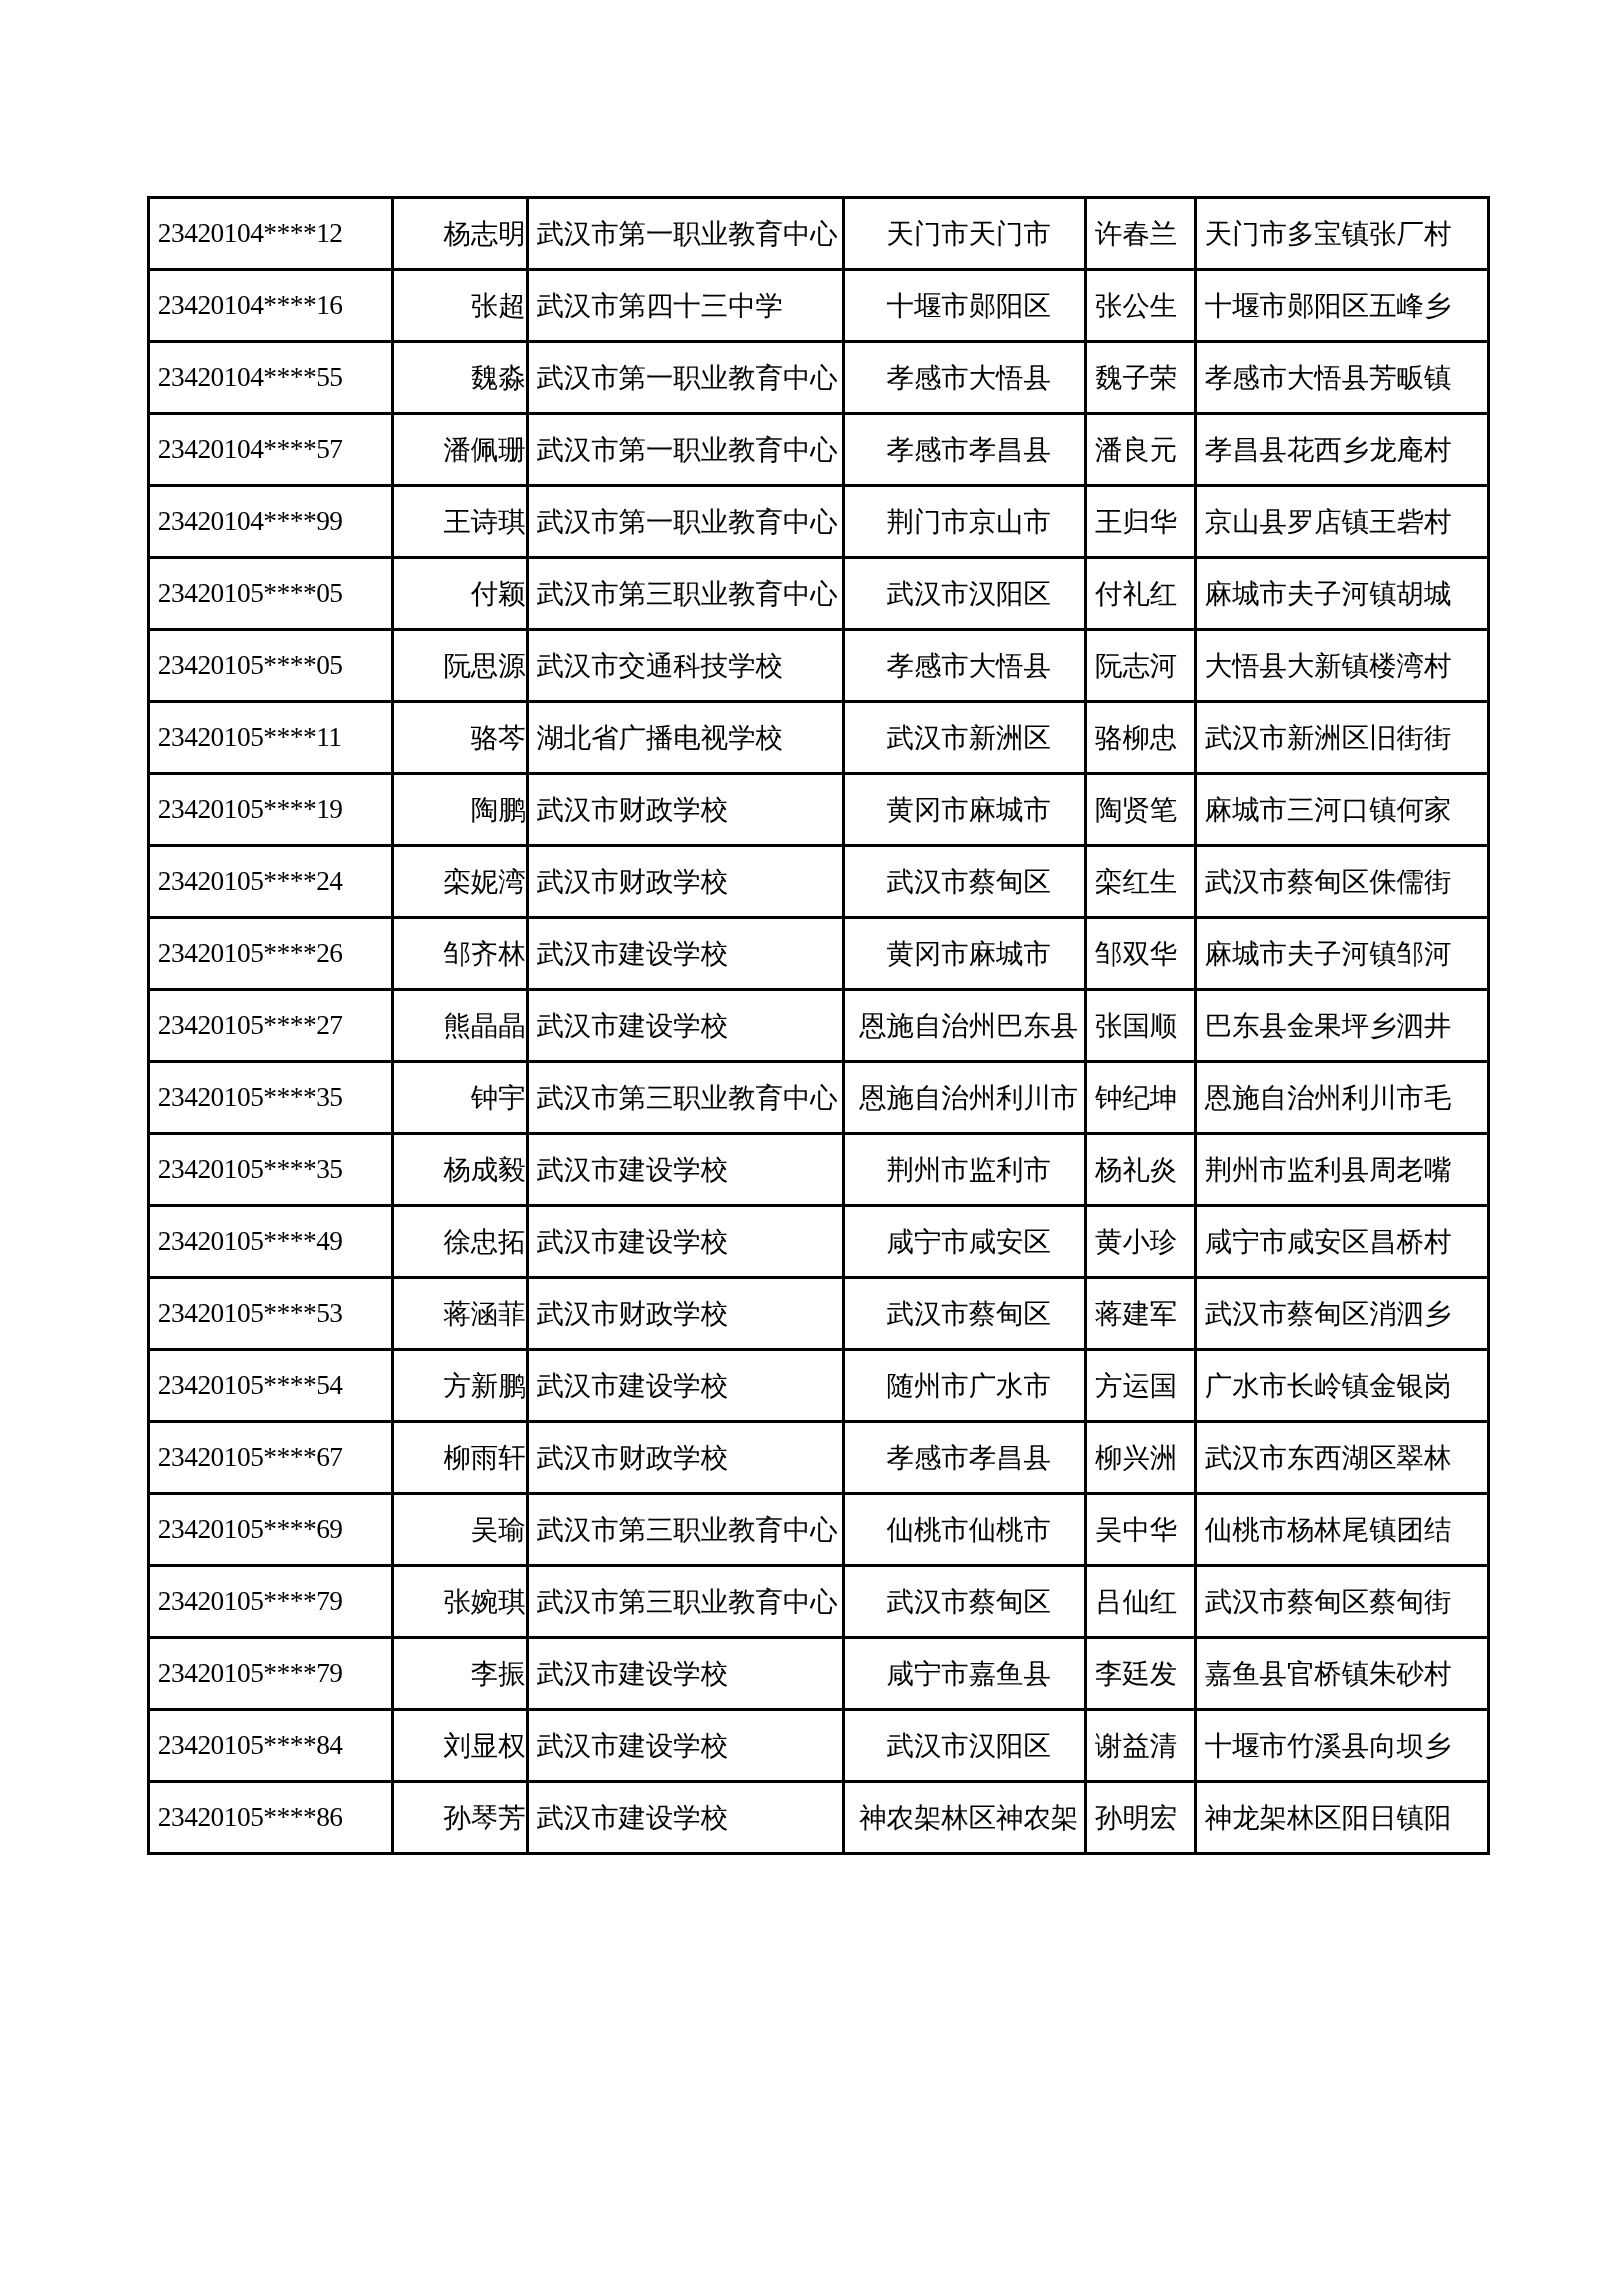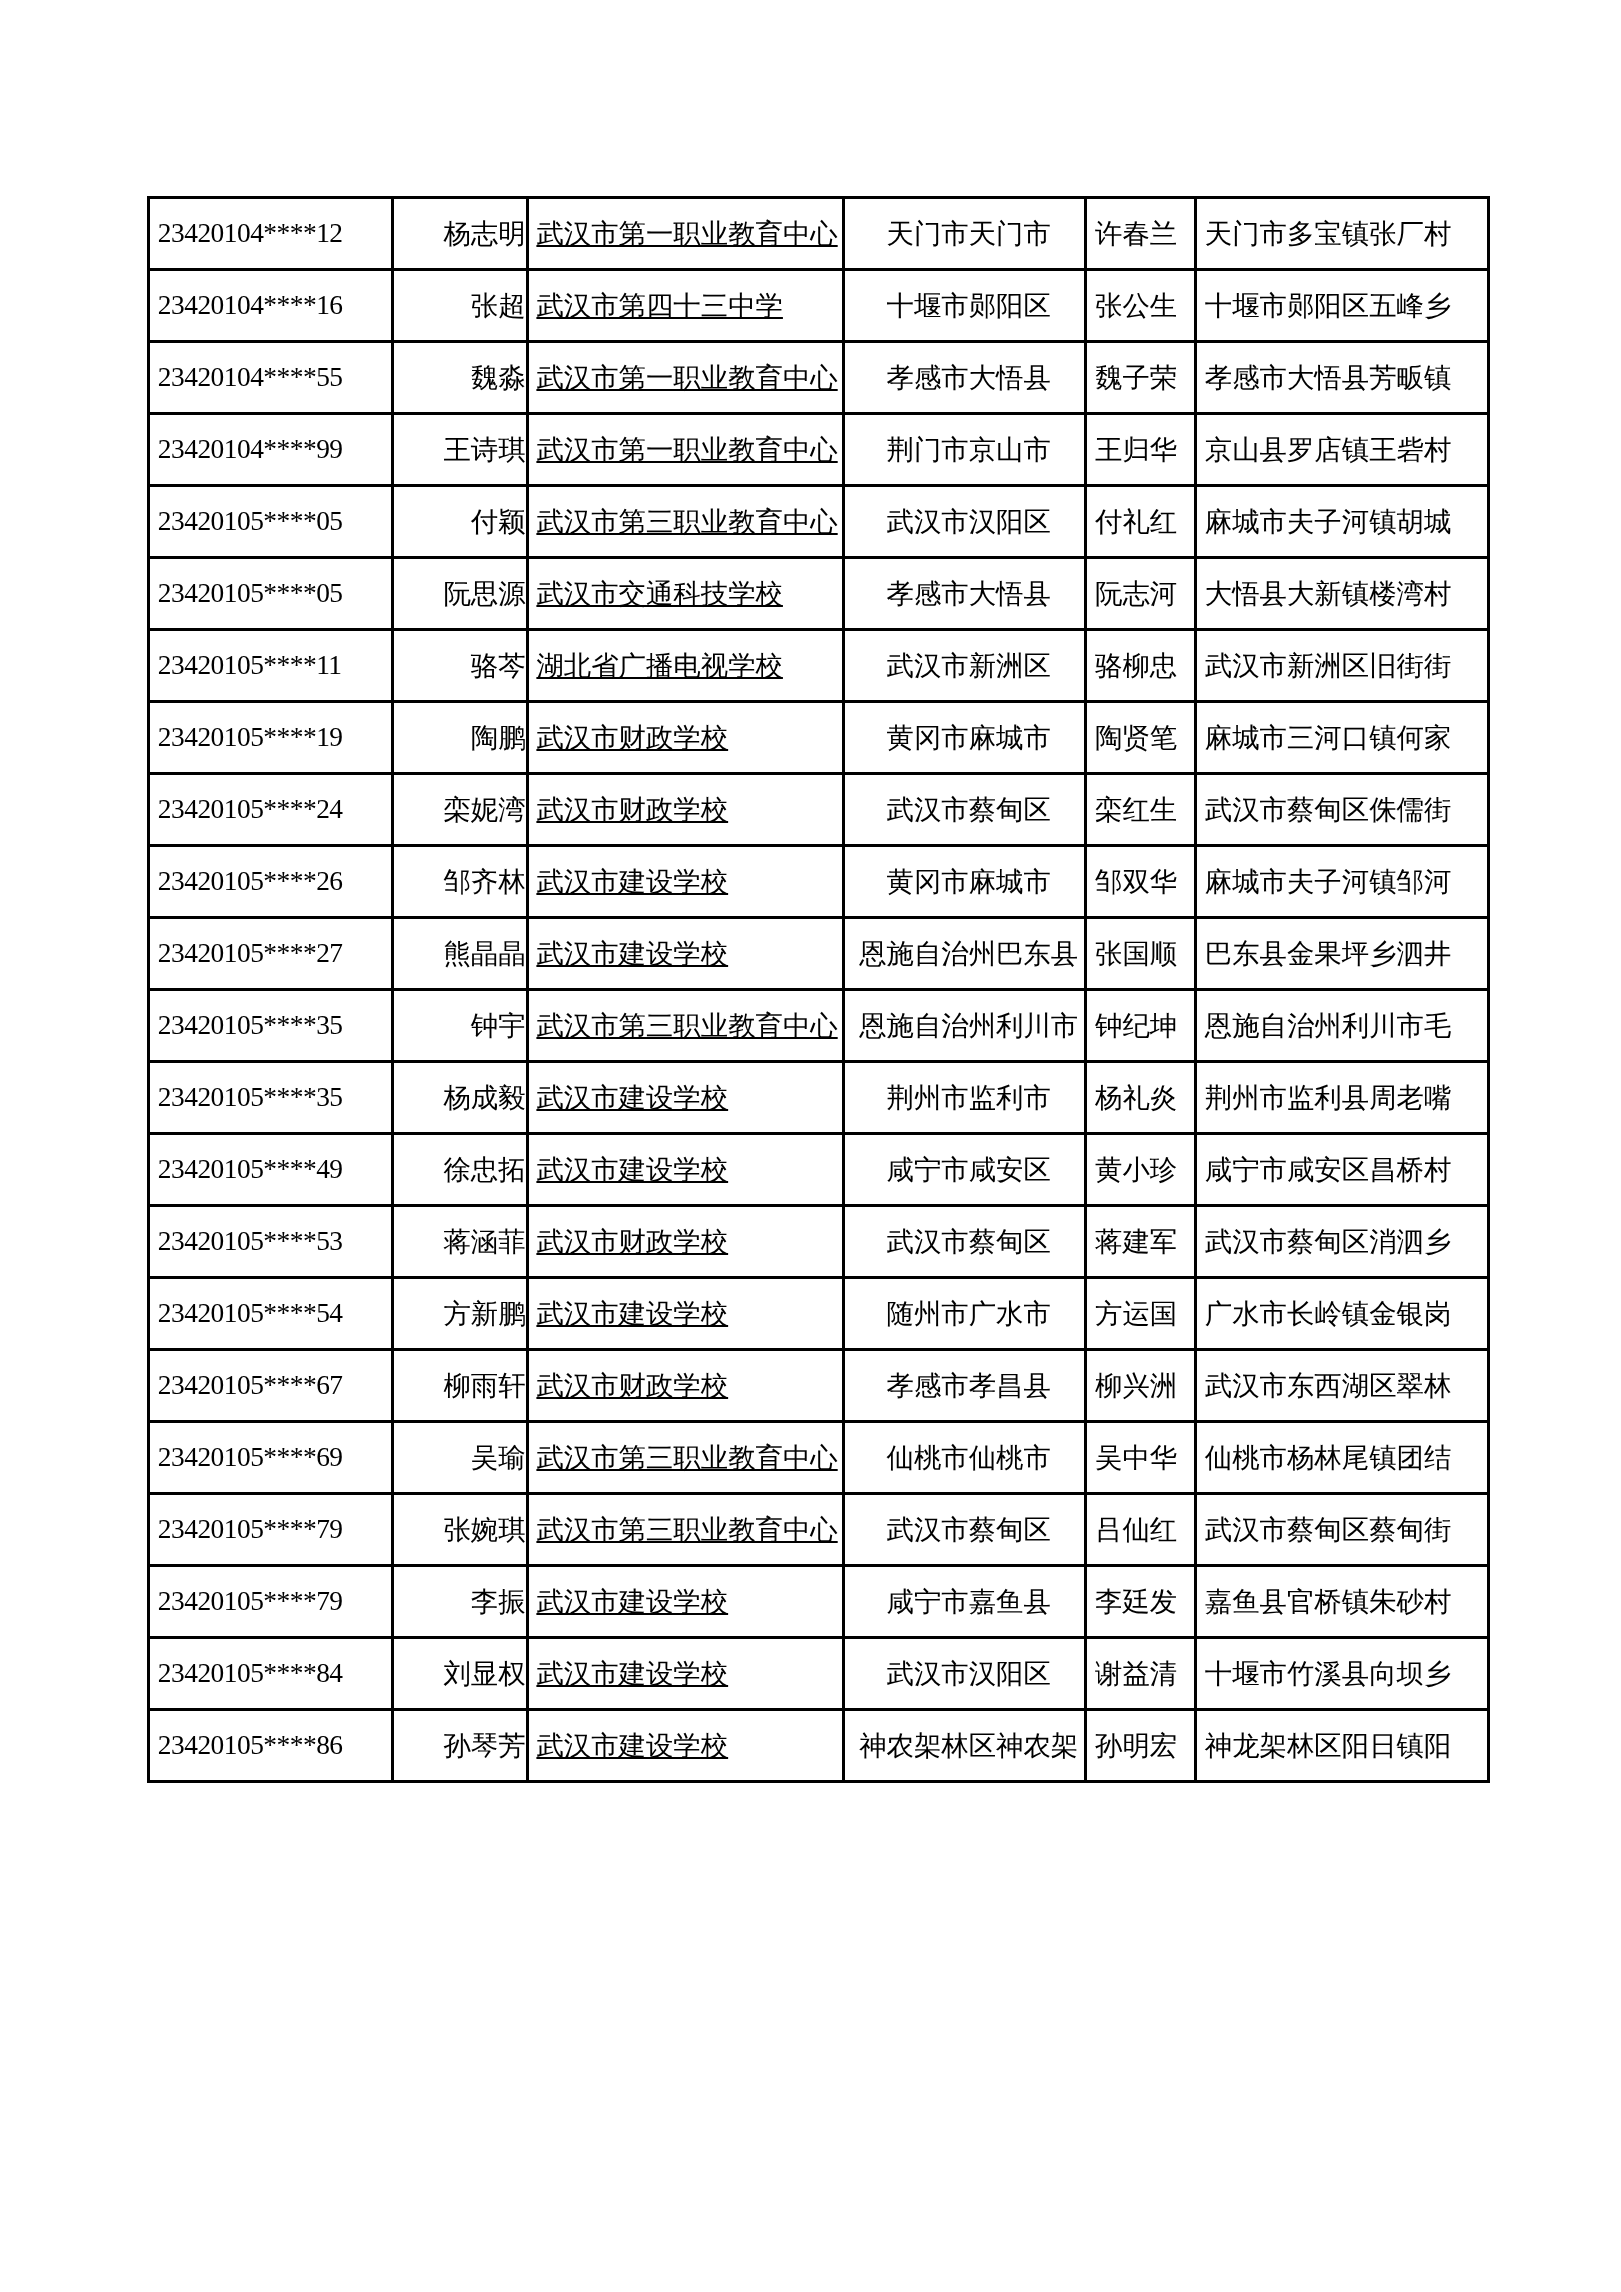--- a/index.html
+++ b/index.html
@@ -36,21 +36,21 @@
     padding: 0 0 0 7.8px;
     font-size: 27.4px;
     line-height: 33px;
     vertical-align: middle;
     white-space: normal;
     overflow: hidden;
     word-break: break-all;
   }
   td.c-id { width: 233px; font-family: "Liberation Serif", serif; font-size: 26.5px; letter-spacing: -0.5px; margin-left: 45px; }
   td.c-name { width: 124px; text-align: right; }
-  td.c-school { width: 306px; text-decoration: underline; }
+  td.c-school { width: 306px; }
   td.c-origin { width: 231px; white-space: nowrap; padding-left: 3.9px; text-align: center; }
   td.c-guardian { width: 99px; padding-left: 2.9px; white-space: nowrap; }
   td.c-address { width: 282px; white-space: nowrap; padding-left: 3.9px; }
 </style>
 </head>
 <body>
 
 <div class="page">
   <table class="roster">
     <tbody id="roster-body">
@@ -72,20 +72,28 @@
   </tr>
         <tr>
     <td class="c-id">23420104****55</td>
     <td class="c-name">魏淼</td>
     <td class="c-school">武汉市第一职业教育中心</td>
     <td class="c-origin">孝感市大悟县</td>
     <td class="c-guardian">魏子荣</td>
     <td class="c-address">孝感市大悟县芳畈镇</td>
   </tr>
         <tr>
+    <td class="c-id">23420104****57</td>
+    <td class="c-name">潘佩珊</td>
+    <td class="c-school">武汉市第一职业教育中心</td>
+    <td class="c-origin">孝感市孝昌县</td>
+    <td class="c-guardian">潘良元</td>
+    <td class="c-address">孝昌县花西乡龙庵村</td>
+  </tr>
+        <tr>
     <td class="c-id">23420104****99</td>
     <td class="c-name">王诗琪</td>
     <td class="c-school">武汉市第一职业教育中心</td>
     <td class="c-origin">荆门市京山市</td>
     <td class="c-guardian">王归华</td>
     <td class="c-address">京山县罗店镇王砦村</td>
   </tr>
         <tr>
     <td class="c-id">23420105****05</td>
     <td class="c-name">付颖</td>

